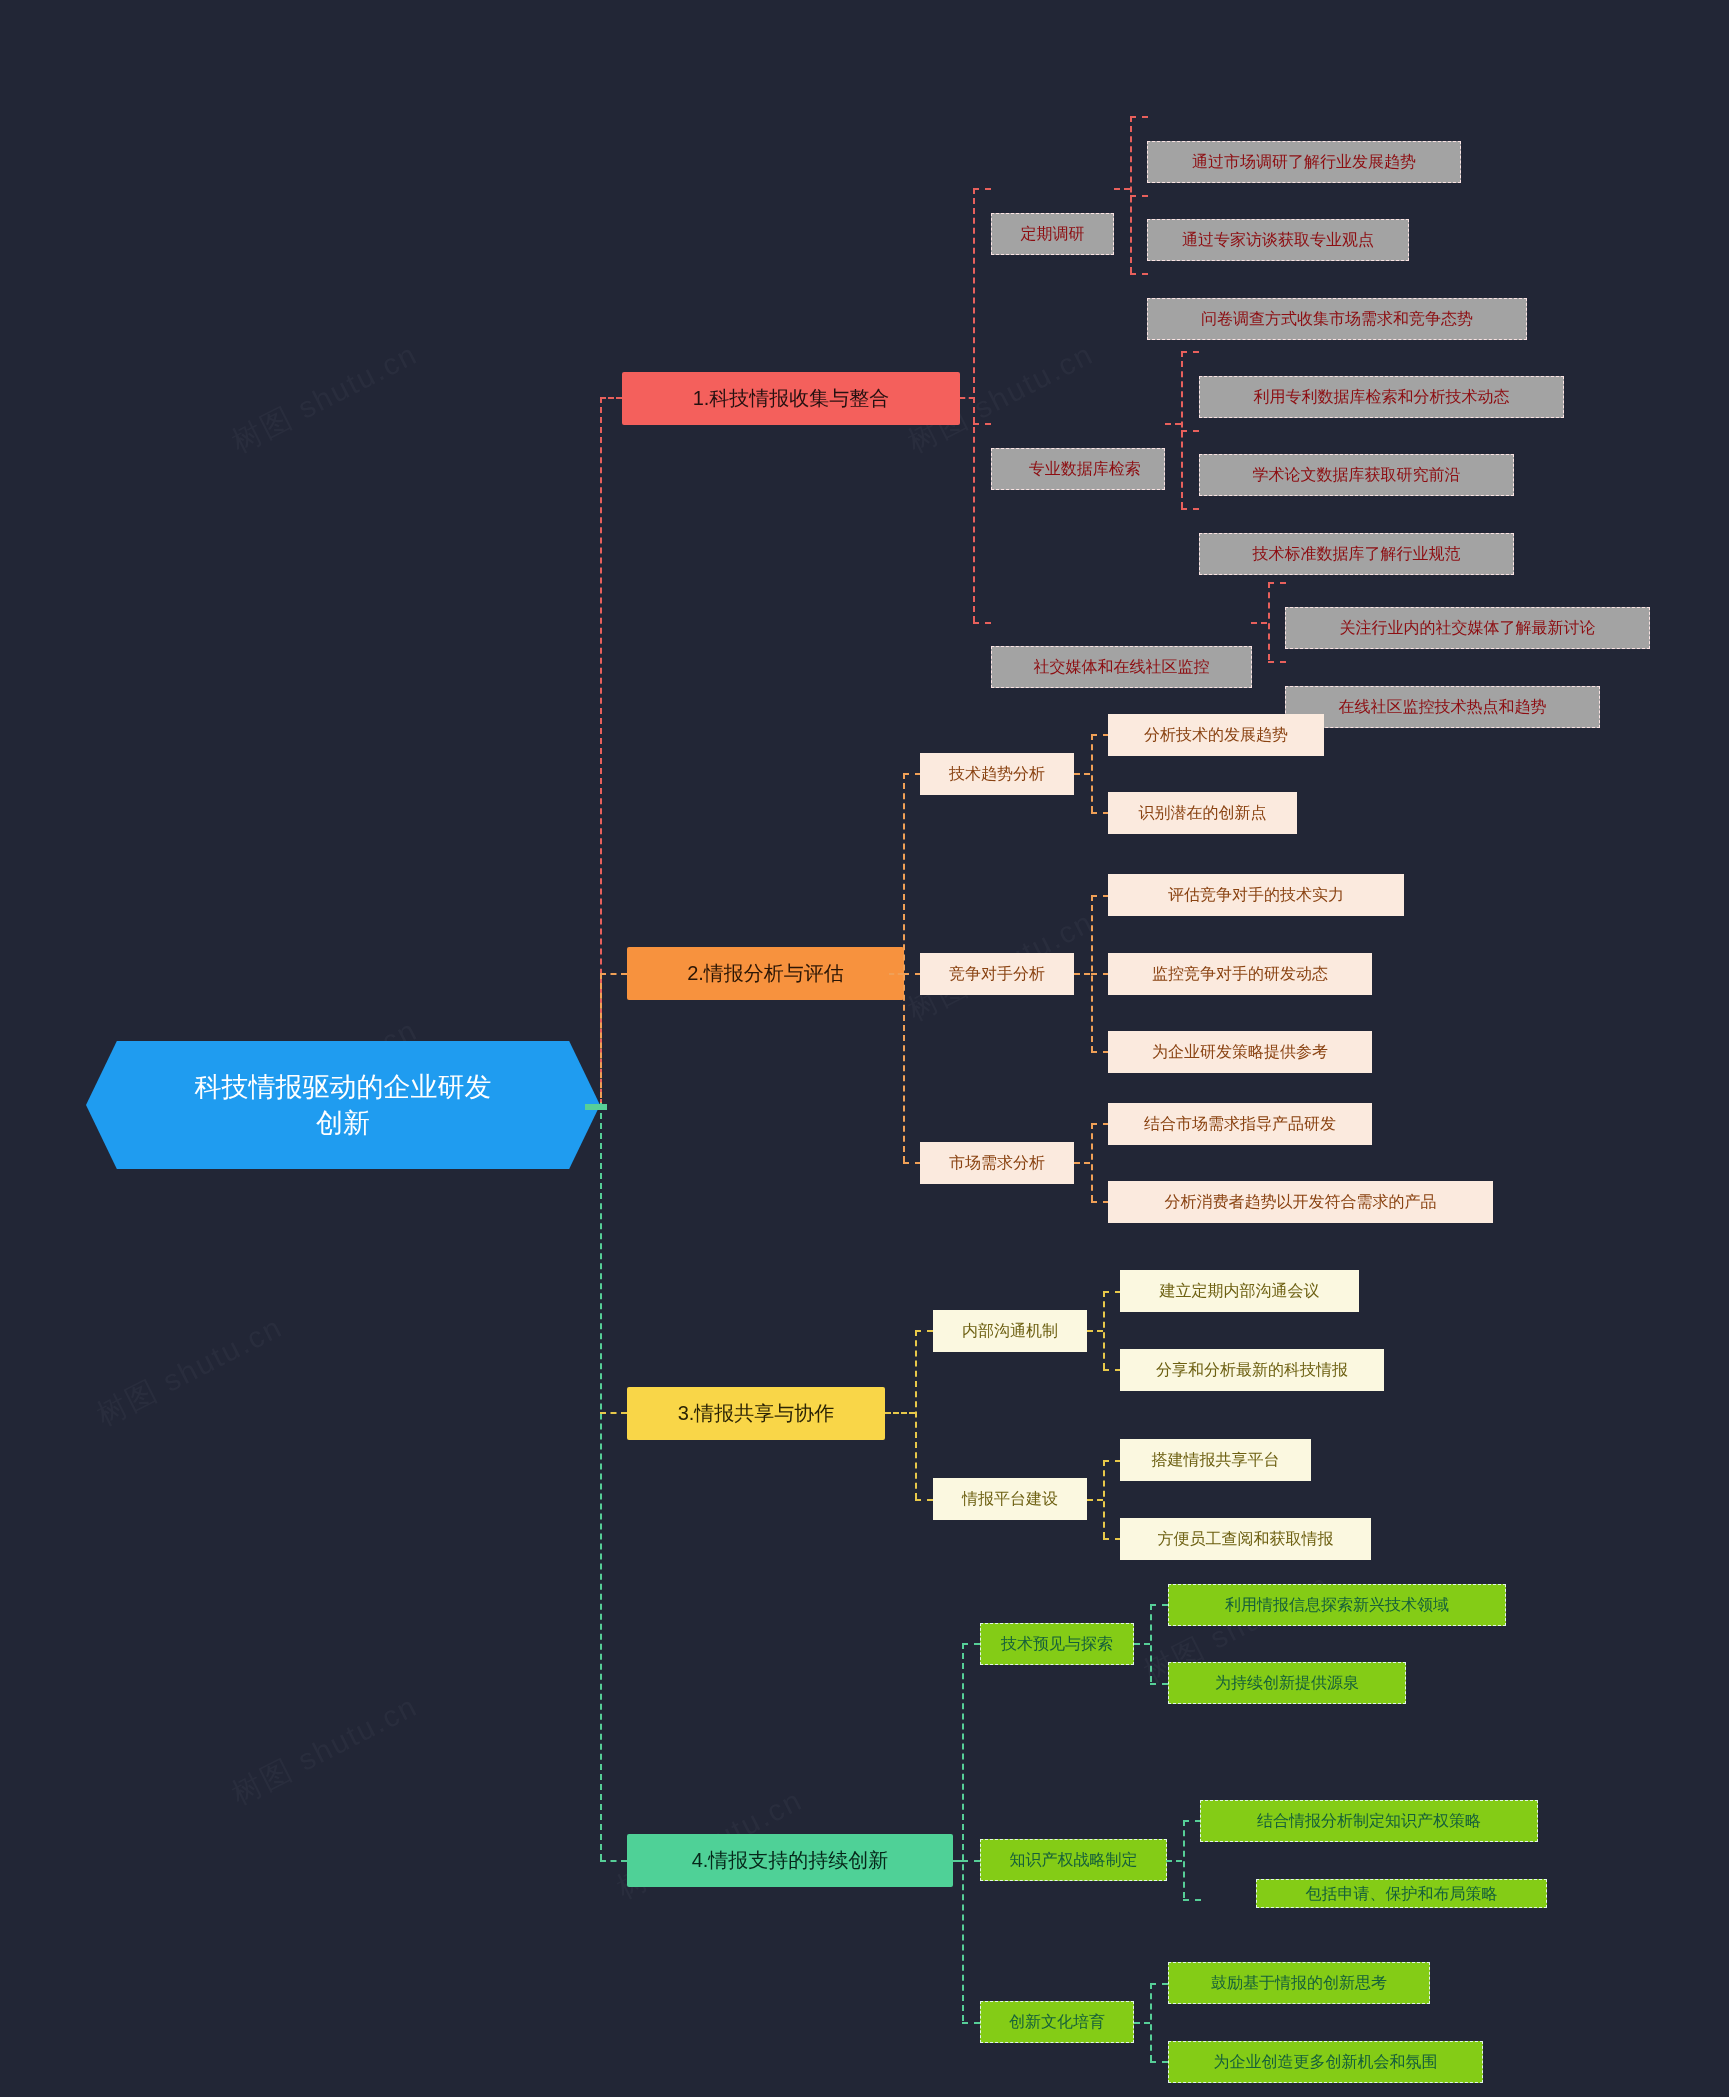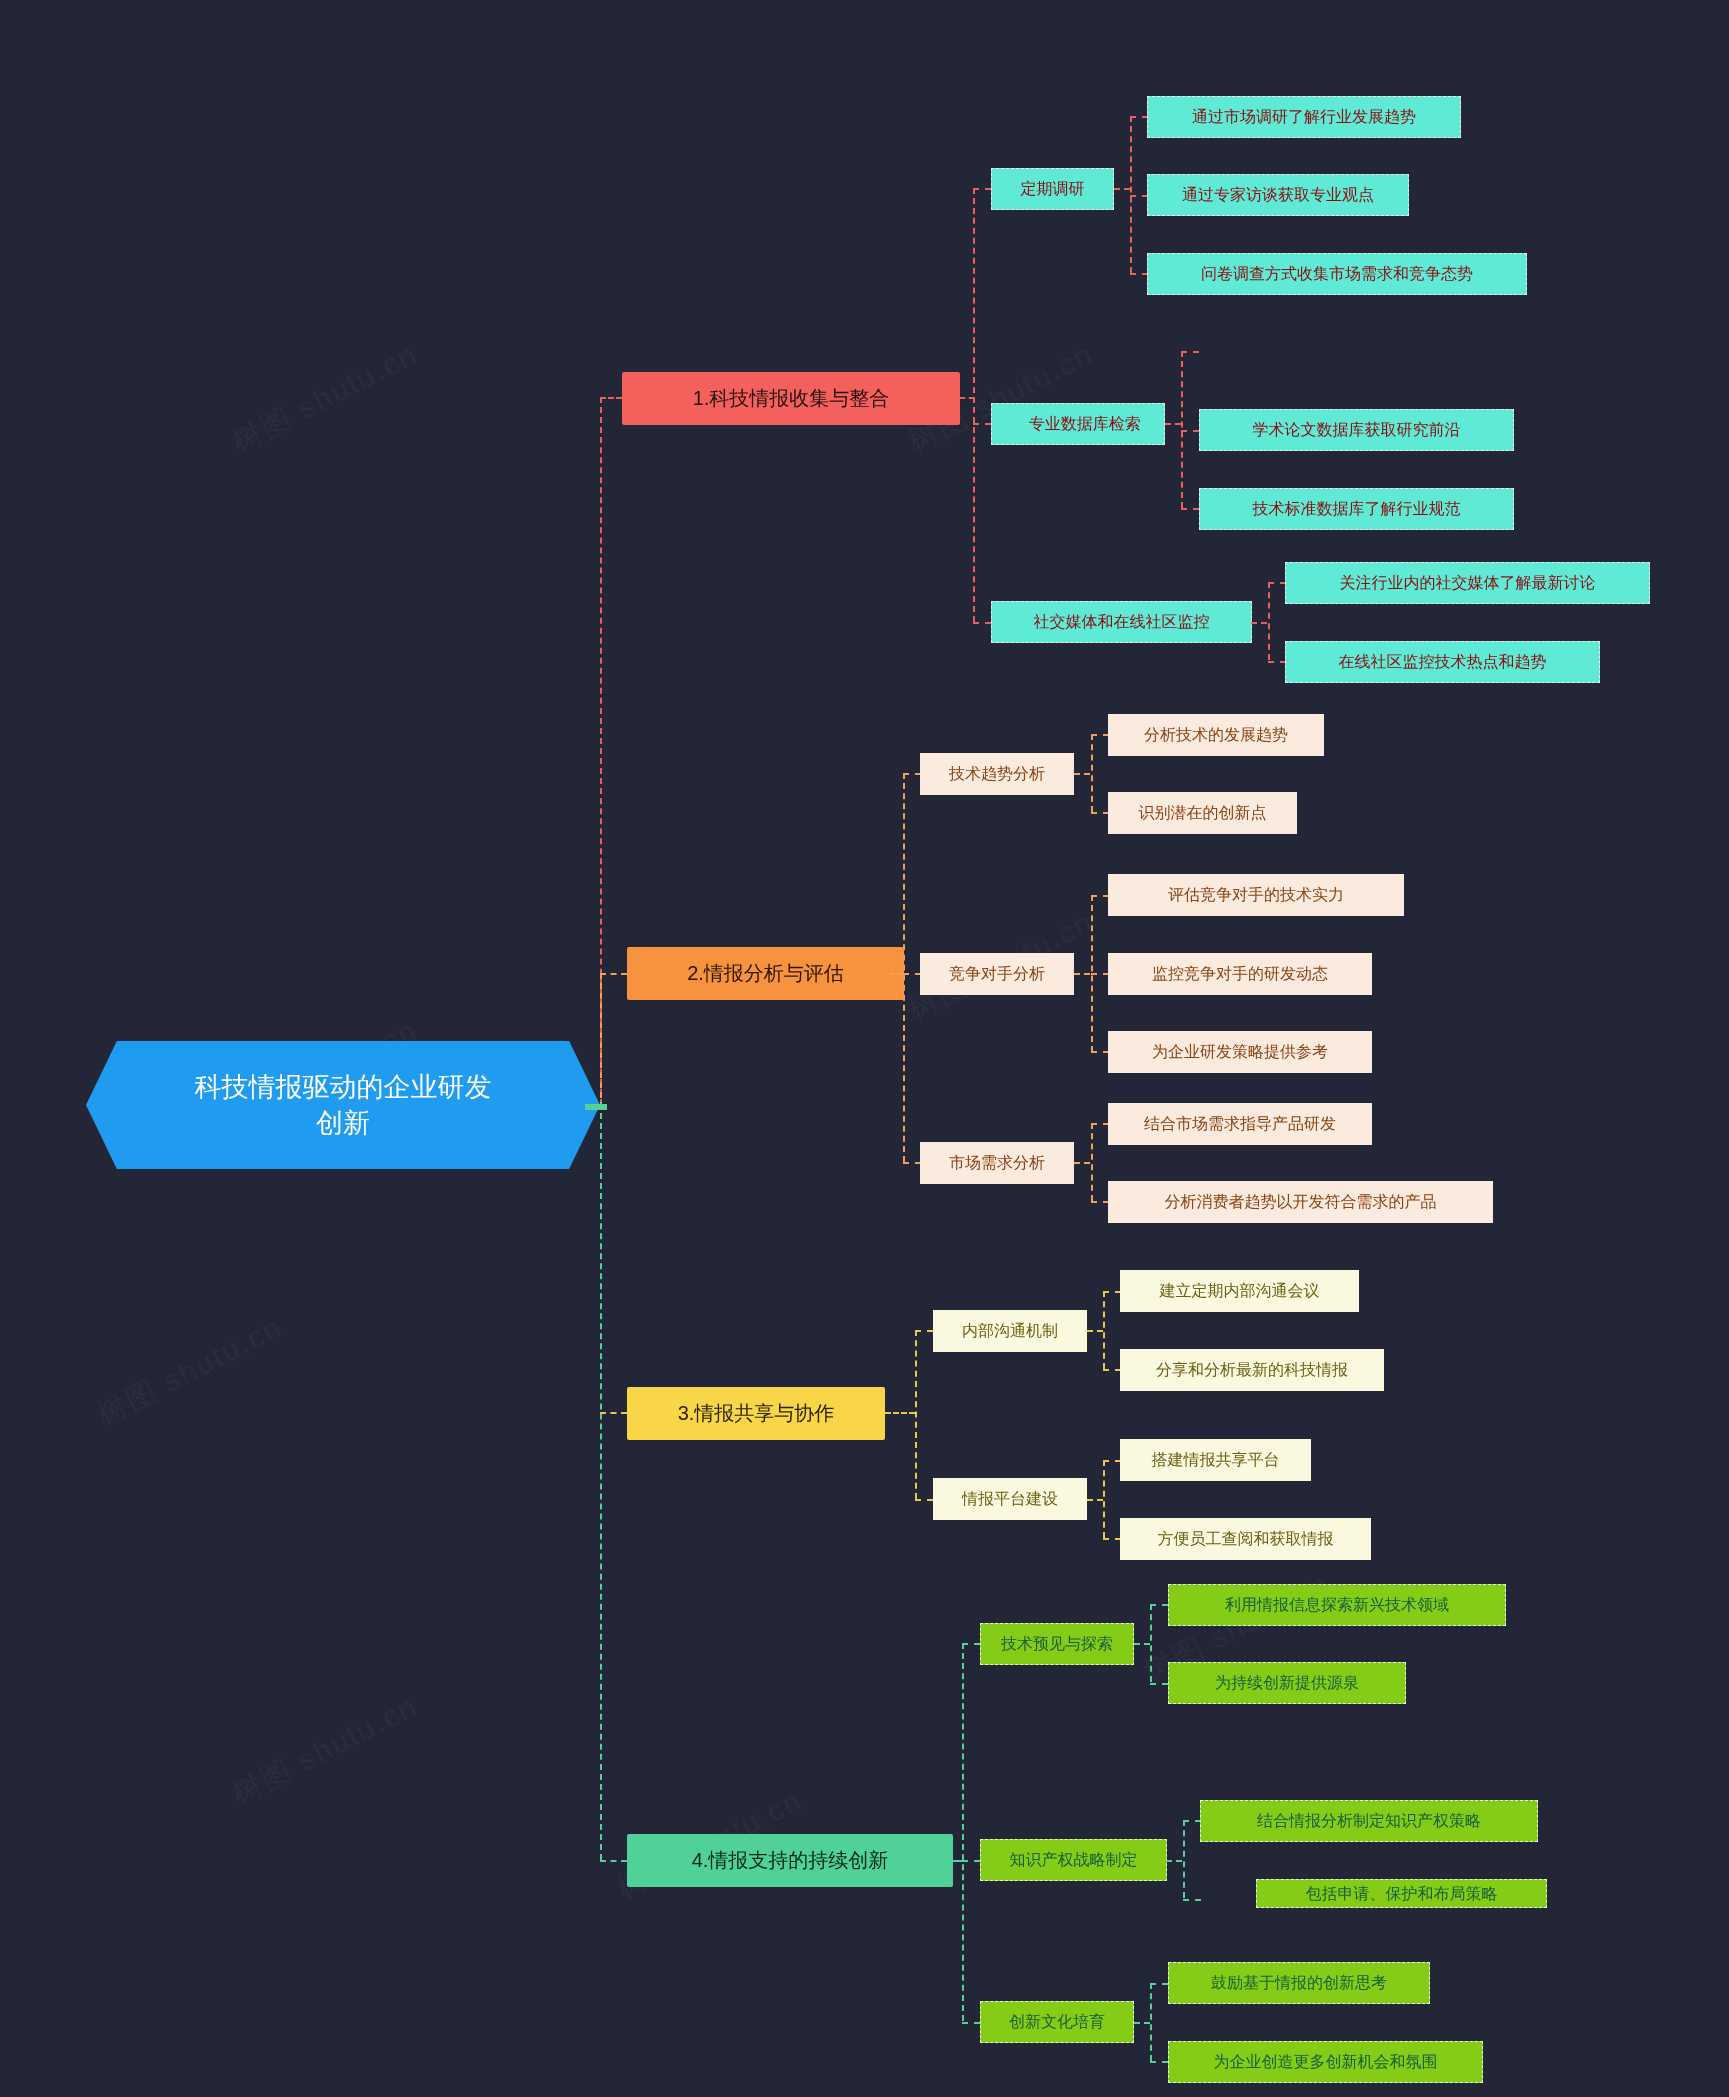--- a/index.html
+++ b/index.html
@@ -60,21 +60,21 @@
     border-radius:2px;
   }
 
   
   .sub,.leaf{
     font-size:16px;
     padding:7.4px 9.5px;
     border-style:dashed;
     border-width:1.4px;
   }
-  .c1{background:#5eead4;color:#8d0d11;border-color:#fbe3e3;}
+  .c1{background:#a3a3a3;color:#8d0d11;border-color:#fbe3e3;margin-top:45px;}
   .c2{background:#fbeade;color:#8a4312;border-color:#fbeade;}
   .c3{background:#fbf8e0;color:#6d6012;border-color:#fbf8e0;}
   .c4{background:#84cc16;color:#16603a;border-color:#e2f4e8;}
 
   
   .vline{position:absolute;width:0;border-left-width:2px;border-left-style:dashed;}
   .hline{position:absolute;height:0;border-top-width:2px;border-top-style:dashed;}
   .solid{border-style:solid;}
   .k1{border-color:#e8605c;}
   .k2{border-color:#f0a057;}
@@ -125,20 +125,21 @@
 
   <div class="hline k1" style="left:1130px;top:273px;width:17.6px;"></div>
   <div class="node leaf c1" style="left:1147px;top:253px;width:380px;height:42px;">问卷调查方式收集市场需求和竞争态势</div>
 
   <div class="hline k1" style="left:973px;top:423px;width:17.6px;"></div>
   <div class="node sub c1" style="left:991px;top:403px;width:174px;height:42px;padding-left:23px;">专业数据库检索</div>
   <div class="vline k1" style="left:1181px;top:351px;height:157px;"></div>
   <div class="hline k1" style="left:1165px;top:423px;width:16px;"></div>
 
   <div class="hline k1" style="left:1181px;top:351px;width:17.6px;"></div>
+  <div class="node leaf c1" style="left:1199px;top:331px;width:365px;height:42px;">利用专利数据库检索和分析技术动态</div>
 
   <div class="hline k1" style="left:1181px;top:430px;width:17.6px;"></div>
   <div class="node leaf c1" style="left:1199px;top:409px;width:315px;height:42px;">学术论文数据库获取研究前沿</div>
 
   <div class="hline k1" style="left:1181px;top:508px;width:17.6px;"></div>
   <div class="node leaf c1" style="left:1199px;top:488px;width:315px;height:42px;">技术标准数据库了解行业规范</div>
 
   <div class="hline k1" style="left:973px;top:622px;width:17.6px;"></div>
   <div class="node sub c1" style="left:991px;top:601px;width:261px;height:42px;">社交媒体和在线社区监控</div>
   <div class="vline k1" style="left:1268px;top:582px;height:78px;"></div>

